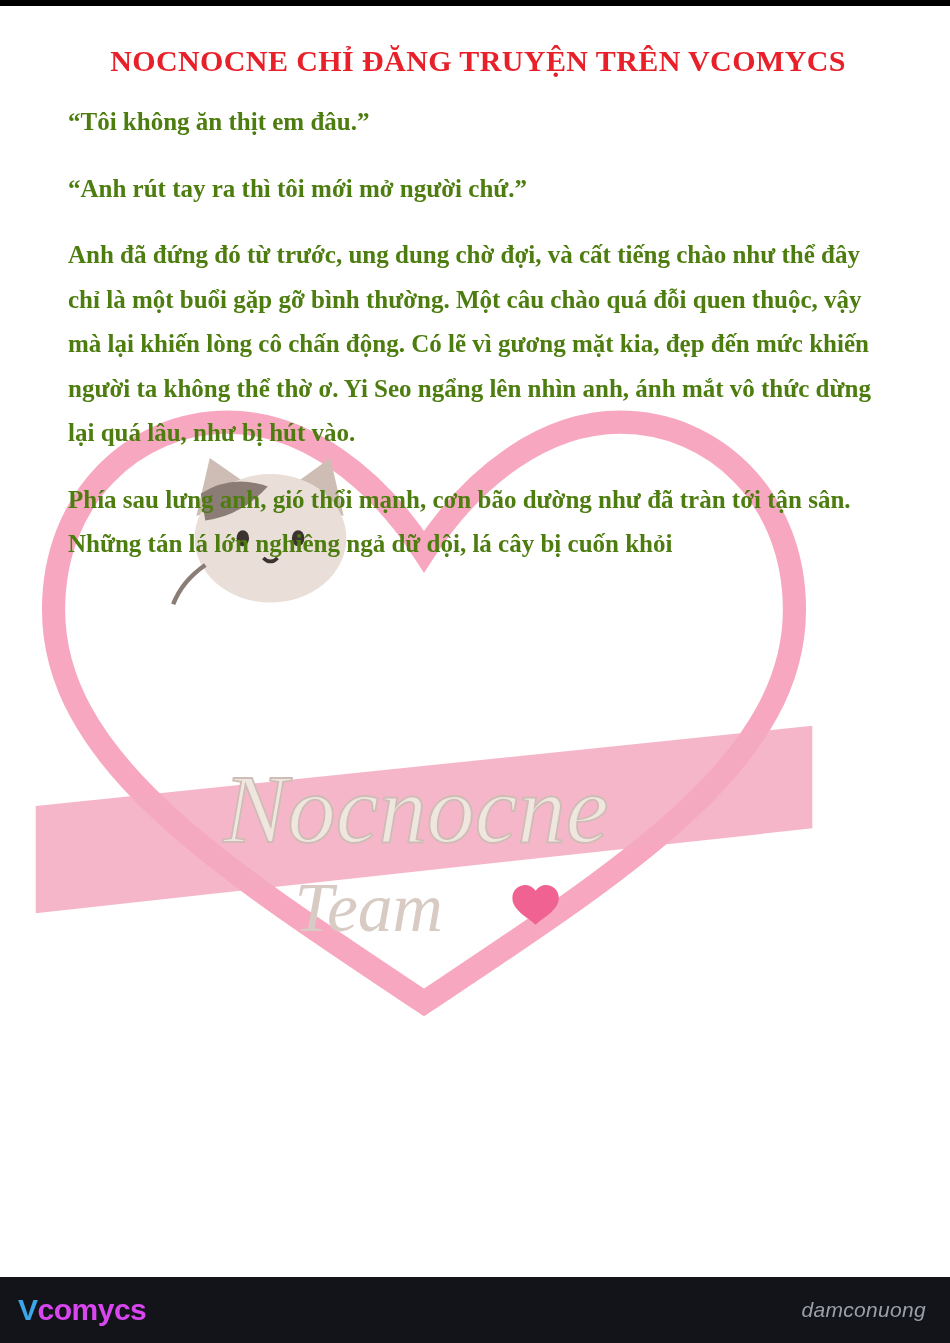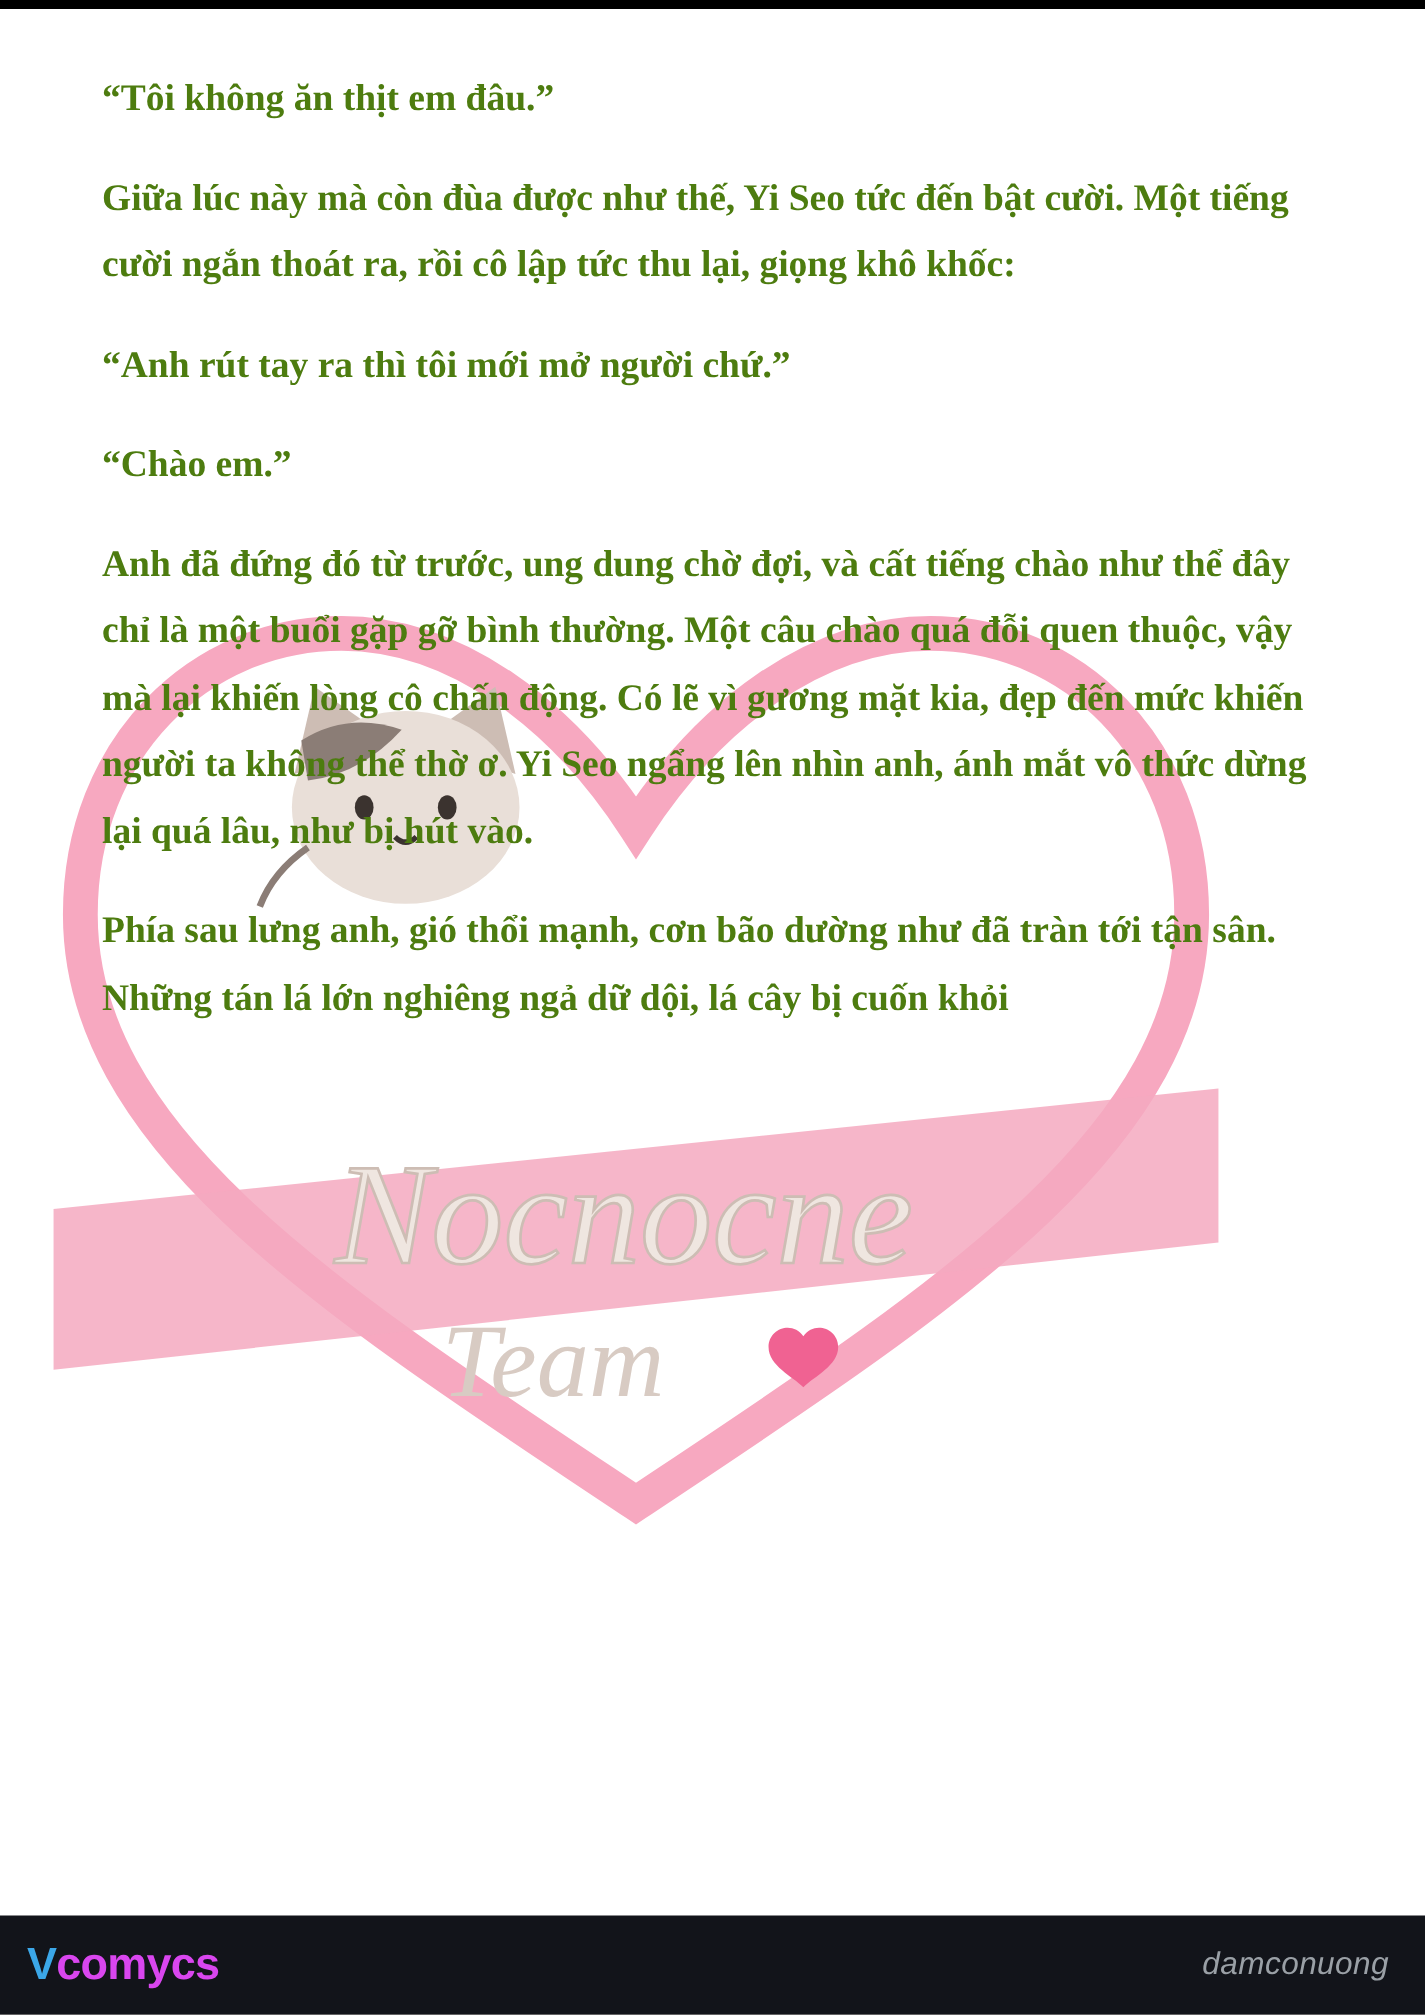--- a/index.html
+++ b/index.html
@@ -117,24 +117,23 @@
 
       <path d="M40 520 L910 430 L910 545 L40 640 Z" fill="#f4a9bf" opacity="0.85"></path>
 
       <text x="250" y="560" font-family="Liberation Serif, serif" font-size="108" font-style="italic" fill="#efe6e0" stroke="#cdbdb4" stroke-width="2">Nocnocne</text>
       <text x="330" y="660" font-family="Liberation Serif, serif" font-size="78" font-style="italic" fill="#d8cbc3">Team</text>
       <path d="M600 615 c -8 -12, -26 -6, -26 8 c 0 14, 18 22, 26 30 c 8 -8, 26 -16, 26 -30 c 0 -14, -18 -20, -26 -8 z" fill="#f06292"></path>
     </svg>
   </div>
 
   <div class="content">
+    <h1 class="banner-title">NOCNOCNE CHỈ ĐĂNG TRUYỆN TRÊN VCOMYCS</h1>
     <p class="para">“Tôi không ăn thịt em đâu.”</p>
-    <p class="para">Giữa lúc này mà còn đùa được như thế, Yi Seo tức đến bật cười. Một tiếng cười ngắn thoát ra, rồi cô lập tức thu lại, giọng khô khốc:</p>
     <p class="para">“Anh rút tay ra thì tôi mới mở người chứ.”</p>
-    <p class="para">“Chào em.”</p>
     <p class="para">Anh đã đứng đó từ trước, ung dung chờ đợi, và cất tiếng chào như thể đây chỉ là một buổi gặp gỡ bình thường. Một câu chào quá đỗi quen thuộc, vậy mà lại khiến lòng cô chấn động. Có lẽ vì gương mặt kia, đẹp đến mức khiến người ta không thể thờ ơ. Yi Seo ngẩng lên nhìn anh, ánh mắt vô thức dừng lại quá lâu, như bị hút vào.</p>
     <p class="para">Phía sau lưng anh, gió thổi mạnh, cơn bão dường như đã tràn tới tận sân. Những tán lá lớn nghiêng ngả dữ dội, lá cây bị cuốn khỏi</p>
   </div>
 
   <div class="footer">
     <div class="footer-logo">
       <span class="v">V</span>
       <span class="rest">comycs</span>
     </div>
     <div class="footer-right">damconuong</div>

